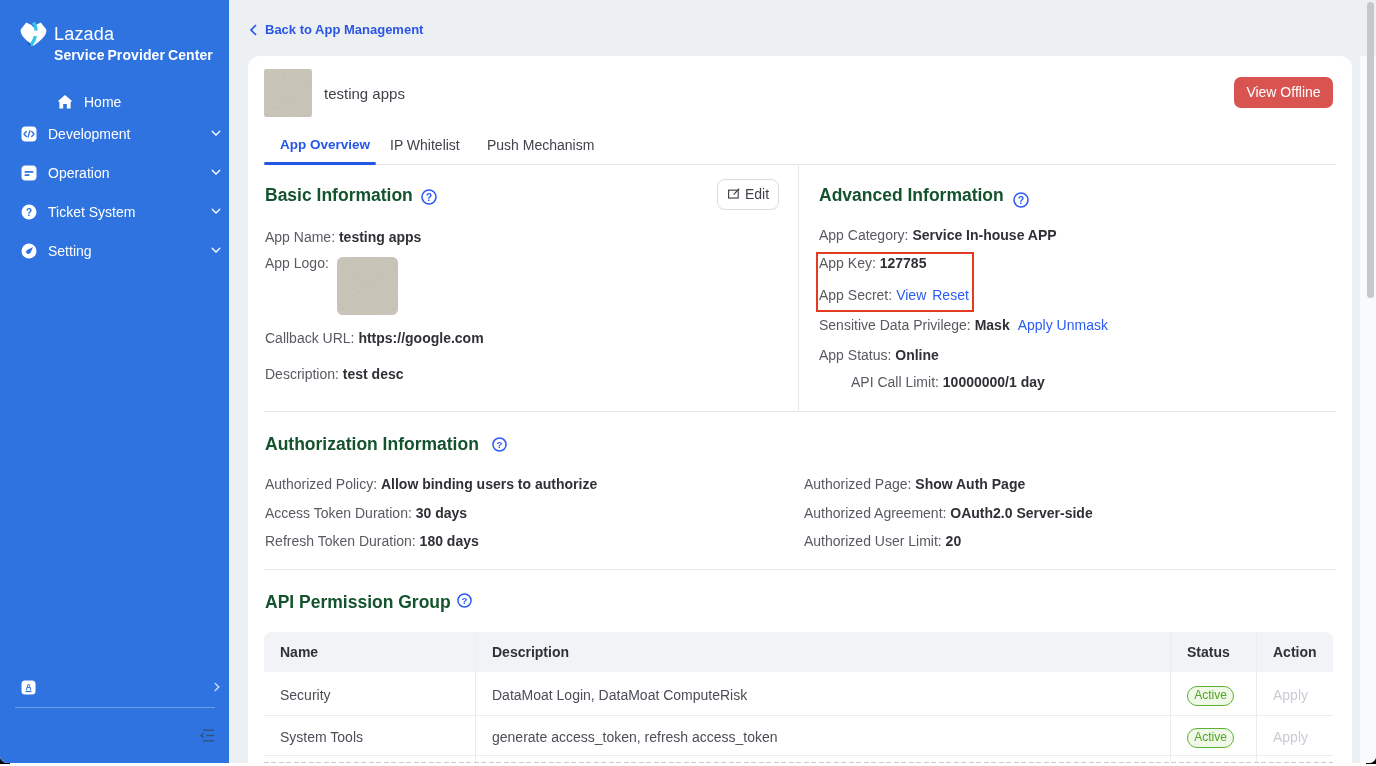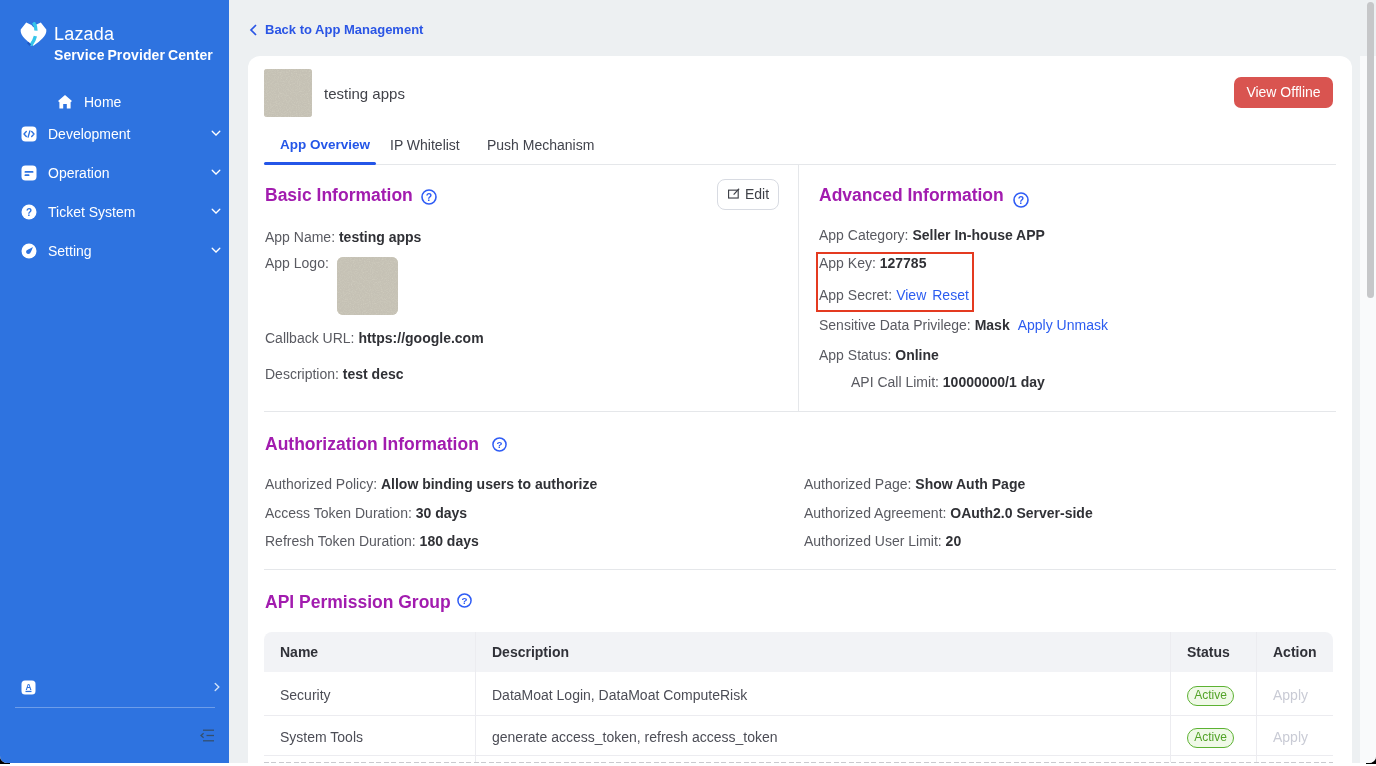--- a/index.html
+++ b/index.html
@@ -30,21 +30,21 @@
   .apptitle { position:absolute; left:76px; top:29px; font-size:15px; color:#42434a; }
   .redbtn { position:absolute; left:986px; top:21px; width:99px; height:31px; background:#d95450;
     border-radius:7px; color:#fff; font-size:14px; text-align:center; line-height:31px; }
   
   .tab { position:absolute; top:81px; font-size:14px; color:#41434c; }
   .tab.on { color:#2456e8; font-weight:bold; font-size:13.5px; }
   .tabline { position:absolute; left:16px; right:16px; top:108px; height:1px; background:#e5e7ea; }
   .inkbar { position:absolute; z-index:2; left:16px; top:106px; width:112px; height:3px; border-radius:2px; background:#2456e8; }
   .vdiv { position:absolute; left:550px; top:109px; width:1px; height:246px; background:#e5e7ea; }
   .hdiv { position:absolute; left:16px; right:16px; height:1px; background:#e5e7ea; }
-  h2 { position:absolute; font-size:17.5px; font-weight:bold; color:#a21caf; white-space:nowrap; }
+  h2 { position:absolute; font-size:17.5px; font-weight:bold; color:#14532d; white-space:nowrap; }
   .qi { position:absolute; }
   .row { position:absolute; font-size:14px; color:#595a61; white-space:nowrap; }
   .row b { color:#303136; }
   .row .lnk { color:#2b5cf0; }
   .editbtn { position:absolute; left:469px; top:123px; width:62px; height:31px; border:1px solid #d8dbe2;
     border-radius:8px; background:#fff; font-size:14px; color:#3f4148; text-align:center; line-height:29px; }
   .redbox { position:absolute; left:568px; top:196px; width:158px; height:60px; border:2px solid #e43a20; }
   
   table { position:absolute; left:16px; top:576px; width:1069px; border-collapse:separate; border-spacing:0;
     font-size:14px; }
@@ -200,21 +200,21 @@
           </svg>
         </div>
       <div class="row" style="left:17px; top:274px;">Callback URL: <b>https://google.com</b></div>
       <div class="row" style="left:17px; top:302px;margin-top:8px;">Description: <b>test desc</b></div>
 
       <h2 style="left:571px; top:129px;">Advanced Information</h2>
       <span class="qi" style="left:765px; top:136px;"><svg width="16" height="16" viewBox="0 0 16 16">
             <circle cx="8" cy="8" r="7" fill="none" stroke="#2f5cf5" stroke-width="1.6"></circle>
             <text x="8" y="11.8" font-size="10.5" font-weight="bold" fill="#2f5cf5" text-anchor="middle">?</text>
           </svg></span>
-      <div class="row" style="left:571px; top:171px;">App Category: <b>Seller In-house APP</b></div>
+      <div class="row" style="left:571px; top:171px;">App Category: <b>Service In-house APP</b></div>
       <div class="redbox"></div>
       <div class="row" style="left:571px; top:199px;">App Key: <b>127785</b></div>
       <div class="row" style="left:571px; top:231px;">App Secret:<span class="lnk" style="margin-left:4px;">View</span><span class="lnk" style="margin-left:6px;">Reset</span></div>
       <div class="row" style="left:571px; top:261px;">Sensitive Data Privilege: <b>Mask</b><span class="lnk" style="margin-left:8px;">Apply Unmask</span></div>
       <div class="row" style="left:571px; top:291px;">App Status: <b>Online</b></div>
       <div class="row" style="left:571px; top:318px;margin-left:32px;">API Call Limit: <b>10000000/1 day</b></div>
       <div class="hdiv" style="top:355px;"></div>
 
       <h2 style="left:17px; top:378px;">Authorization Information</h2>
       <span class="qi" style="left:244px; top:381px;"><svg width="15" height="15" viewBox="0 0 16 16">

